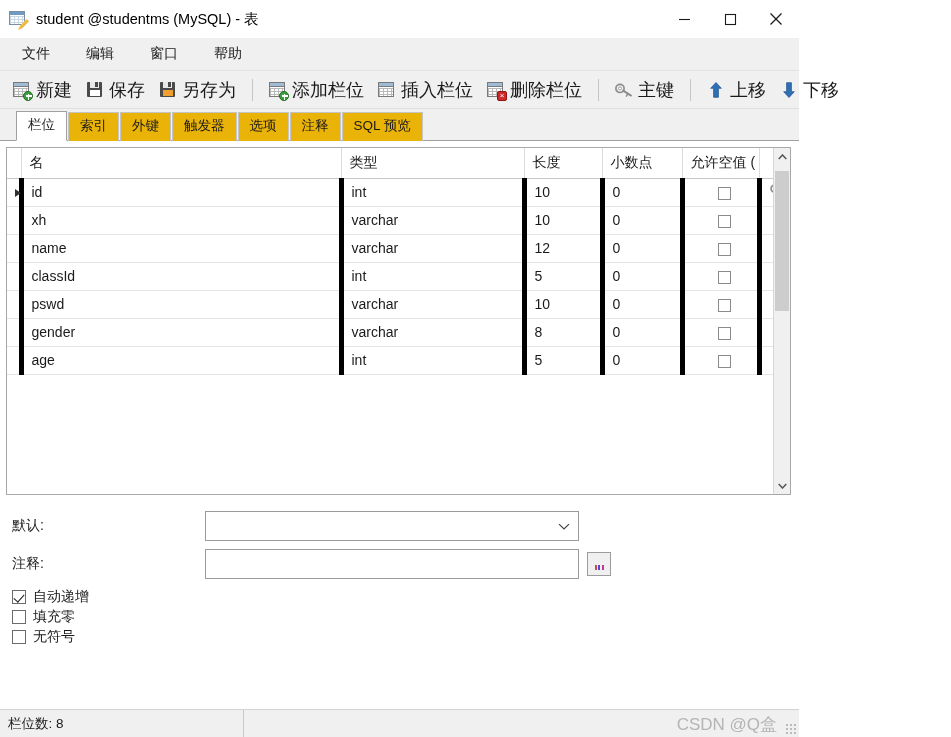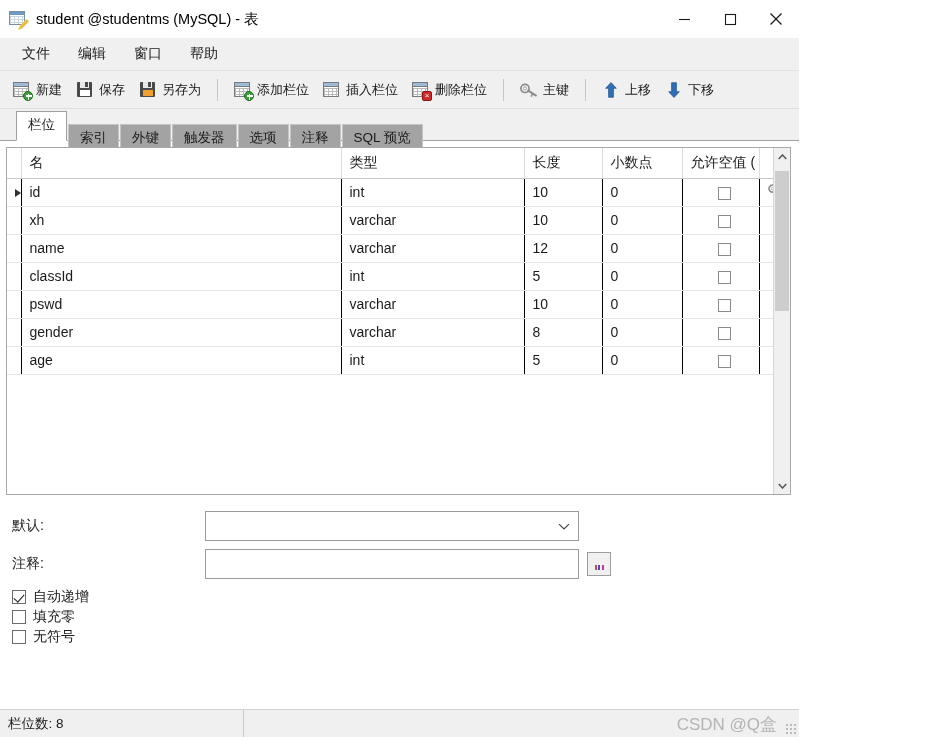--- a/index.html
+++ b/index.html
@@ -80,20 +80,21 @@
 
   
   .menubar {
     height: 33px;
     flex: 0 0 33px;
     background: #f0f0f0;
     border-bottom: 1px solid #e3e3e3;
     display: flex;
     align-items: center;
     padding-left: 8px;
+    gap: 8px;
   }
   .menu-item {
     font-size: 14px;
     color: #1a1a1a;
     padding: 5px 14px;
     white-space: nowrap;
   }
 
   
   .toolbar {
@@ -106,21 +107,21 @@
     border-bottom: 1px solid #dfdfdf;
   }
   .tb-btn {
     display: flex;
     align-items: center;
     gap: 5px;
     padding: 3px 7px;
     white-space: nowrap;
     height: 28px;
   }
-  .tb-label { font-size: 13px; color: #1a1a1a; line-height: 1; }
+  .tb-label { font-size: 18px; color: #1a1a1a; line-height: 1; }
   .tb-sep {
     width: 1px; height: 22px;
     background: #c6c6c6;
     margin: 0 9px;
     flex: 0 0 1px;
   }
   .ico { width: 18px; height: 18px; position: relative; flex: 0 0 18px; }
 
   
   .ico-table {
@@ -194,27 +195,27 @@
     display: flex;
     align-items: flex-end;
     padding-left: 16px;
     border-bottom: 1px solid #a0a0a0;
   }
   .tab {
     font-size: 13.5px;
     color: #1a1a1a;
     padding: 5px 11px 6px 11px;
     margin-right: 1px;
-    background: #a3a3a3;
+    background: #eab308;
     border: 1px solid #c4c4c4;
     border-bottom: none;
     line-height: 1.25;
     white-space: nowrap;
     position: relative;
-    top: 13px;
+    top: 1px;
   }
   .tab.active {
     background: #ffffff;
     border-color: #a0a0a0;
     border-bottom: 1px solid #ffffff;
     top: 1px;
     z-index: 2;
   }
 
   
@@ -246,21 +247,21 @@
     border-bottom: 1px solid #c8c8c8;
     font-weight: normal;
     color: #1a1a1a;
     text-align: left;
     padding: 0 0 0 8px;
     font-size: 14px;
     white-space: nowrap;
   }
   table.grid-table td {
     height: 28px;
-    border-right: 1px solid #000000;
+    border-right: 5px solid #000000;
     border-bottom: 1px solid #e4e4e4;
     padding: 0 0 0 8px;
     color: #1a1a1a;
     white-space: nowrap;
     vertical-align: middle;
     font-size: 14px;
     background: #ffffff;
   }
   .col-sel { width: 14px; }
   th.col-sel { border-right: 1px solid #dcdcdc; padding: 0; }

